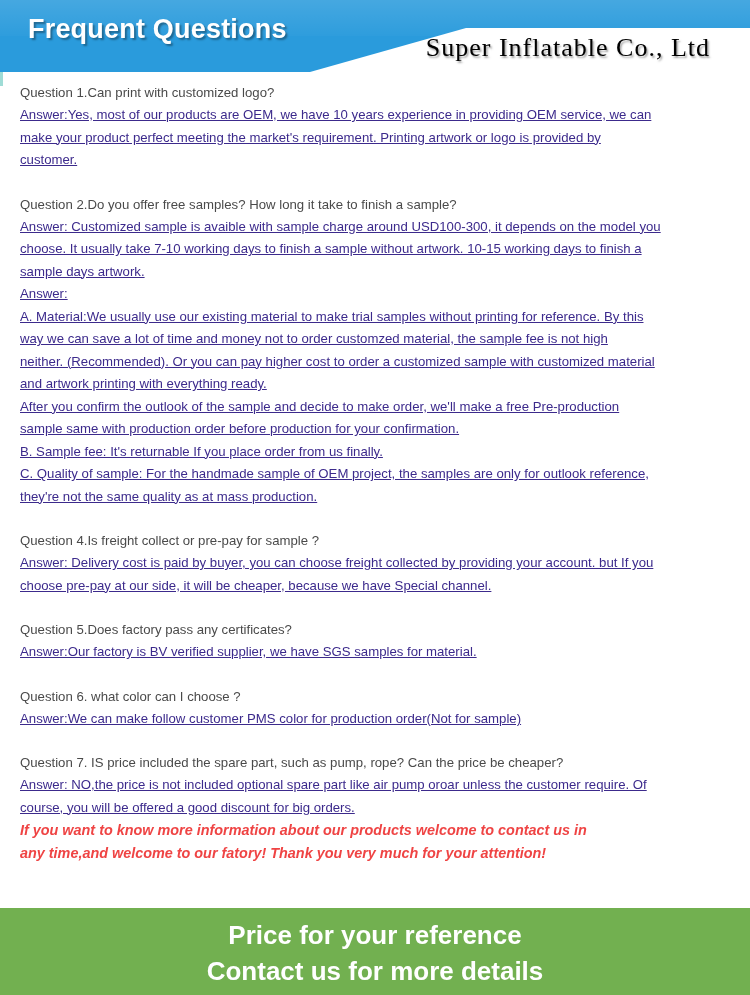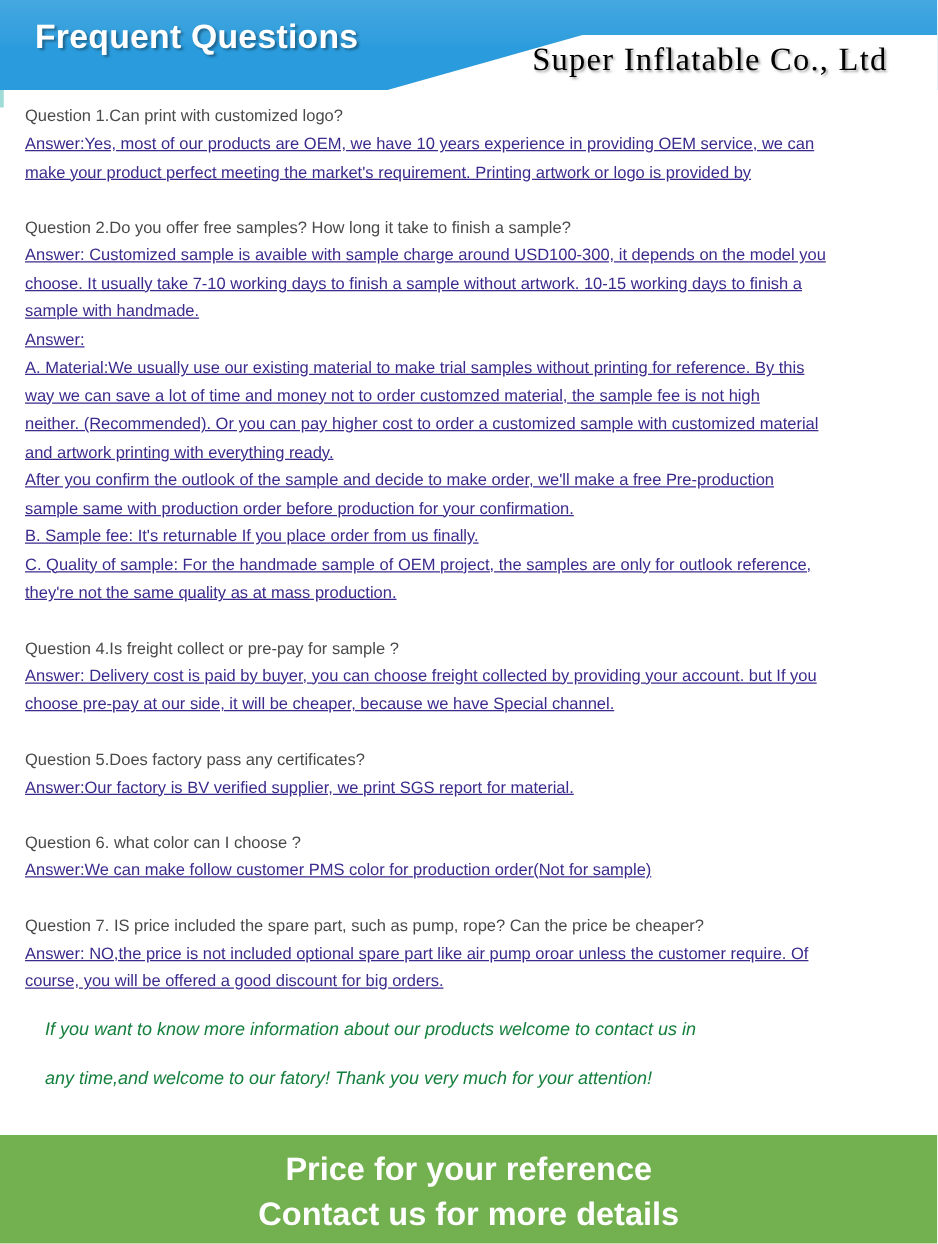--- a/index.html
+++ b/index.html
@@ -97,25 +97,25 @@
     line-height: 22.5px;
     margin: 0;
     text-decoration: underline;
   }
   .blank {
     height: 22px;
   }
 
   .closing {
     font-size: 14.4px;
-    font-weight: normal;
+    font-weight: bold;
     font-style: italic;
-    color: #15803d;
+    color: #ef4444;
     line-height: 23px;
-    margin: 16px;
+    margin: 0;
   }
 
   
   .footer {
     position: absolute;
     left: 0;
     bottom: 0;
     width: 750px;
     height: 87px;
     background: #72b050;
@@ -152,27 +152,28 @@
     <div class="header-title">Frequent Questions</div>
     <div class="company-name">Super Inflatable Co., Ltd</div>
   </div>
   <div class="left-accent"></div>
 
   <div class="content">
 
     <div class="q">Question 1.Can print with customized logo?</div>
     <div class="a">Answer:Yes, most of our products are OEM, we have 10 years experience in providing OEM service, we can</div>
     <div class="a">make your product perfect meeting the market's requirement. Printing artwork or logo is provided by</div>
+    <div class="a">customer.</div>
 
     <div class="blank"></div>
 
     <div class="q">Question 2.Do you offer free samples? How long it take to finish a sample?</div>
     <div class="a">Answer: Customized sample is avaible with sample charge around USD100-300, it depends on the model you</div>
     <div class="a">choose. It usually take 7-10 working days to finish a sample without artwork. 10-15 working days to finish a</div>
-    <div class="a">sample with handmade.</div>
+    <div class="a">sample days artwork.</div>
 
     <div class="a">Answer:</div>
     <div class="a">A. Material:We usually use our existing material to make trial samples without printing for reference. By this</div>
     <div class="a">way we can save a lot of time and money not to order customzed material, the sample fee is not high</div>
     <div class="a">neither. (Recommended). Or you can pay higher cost to order a customized sample with customized material</div>
     <div class="a">and artwork printing with everything ready.</div>
     <div class="a">After you confirm the outlook of the sample and decide to make order, we'll make a free Pre-production</div>
     <div class="a">sample same with production order before production for your confirmation.</div>
     <div class="a">B. Sample fee: It's returnable If you place order from us finally.</div>
     <div class="a">C. Quality of sample: For the handmade sample of OEM project, the samples are only for outlook reference,</div>
@@ -180,21 +181,21 @@
 
     <div class="blank"></div>
 
     <div class="q">Question 4.Is freight collect or pre-pay for sample ?</div>
     <div class="a">Answer: Delivery cost is paid by buyer, you can choose freight collected by providing your account. but If you</div>
     <div class="a">choose pre-pay at our side, it will be cheaper, because we have Special channel.</div>
 
     <div class="blank"></div>
 
     <div class="q">Question 5.Does factory pass any certificates?</div>
-    <div class="a">Answer:Our factory is BV verified supplier, we print SGS report for material.</div>
+    <div class="a">Answer:Our factory is BV verified supplier, we have SGS samples for material.</div>
 
     <div class="blank"></div>
 
     <div class="q">Question 6. what color can I choose ?</div>
     <div class="a">Answer:We can make follow customer PMS color for production order(Not for sample)</div>
 
     <div class="blank"></div>
 
     <div class="q">Question 7. IS price included the spare part, such as pump, rope? Can the price be cheaper?</div>
     <div class="a">Answer: NO,the price is not included optional spare part like air pump oroar unless the customer require. Of</div>

